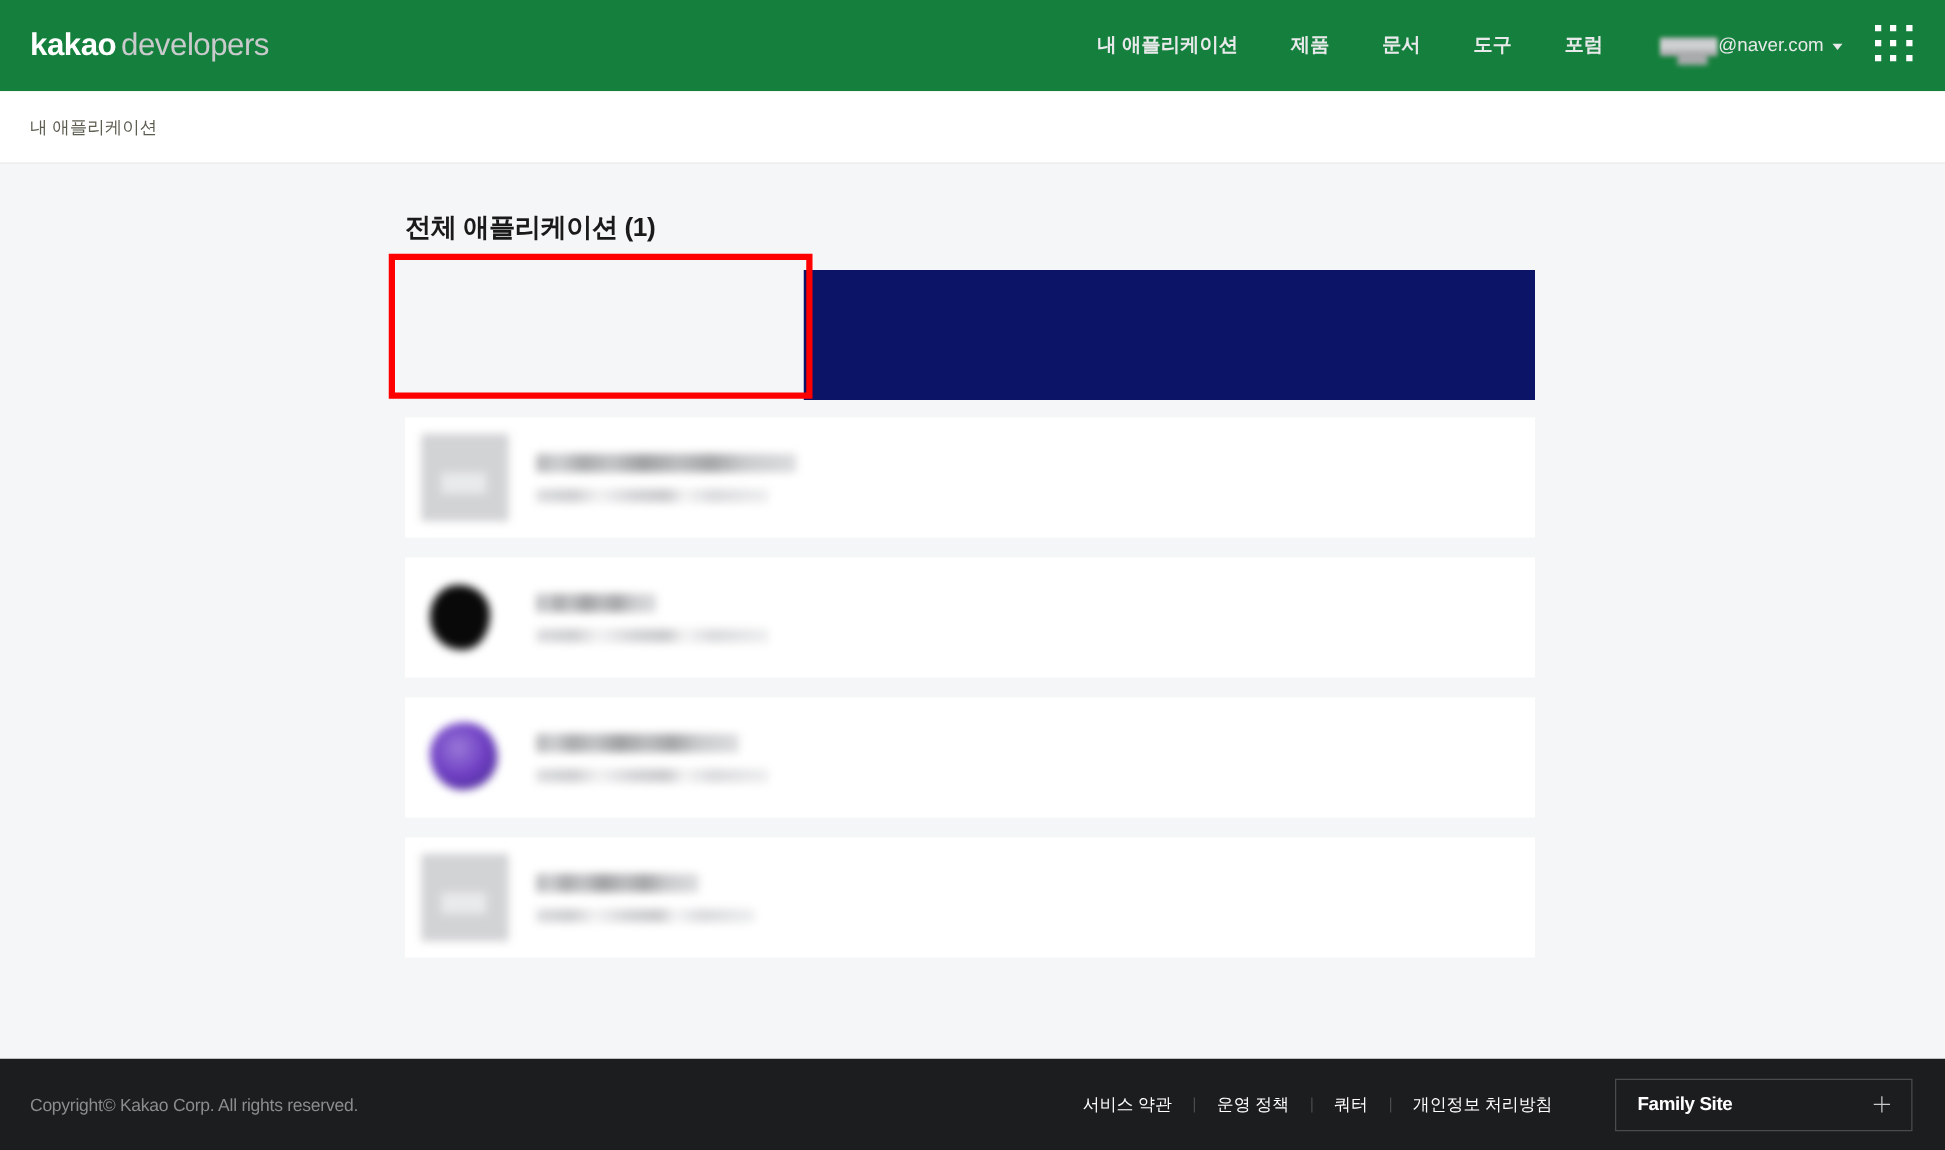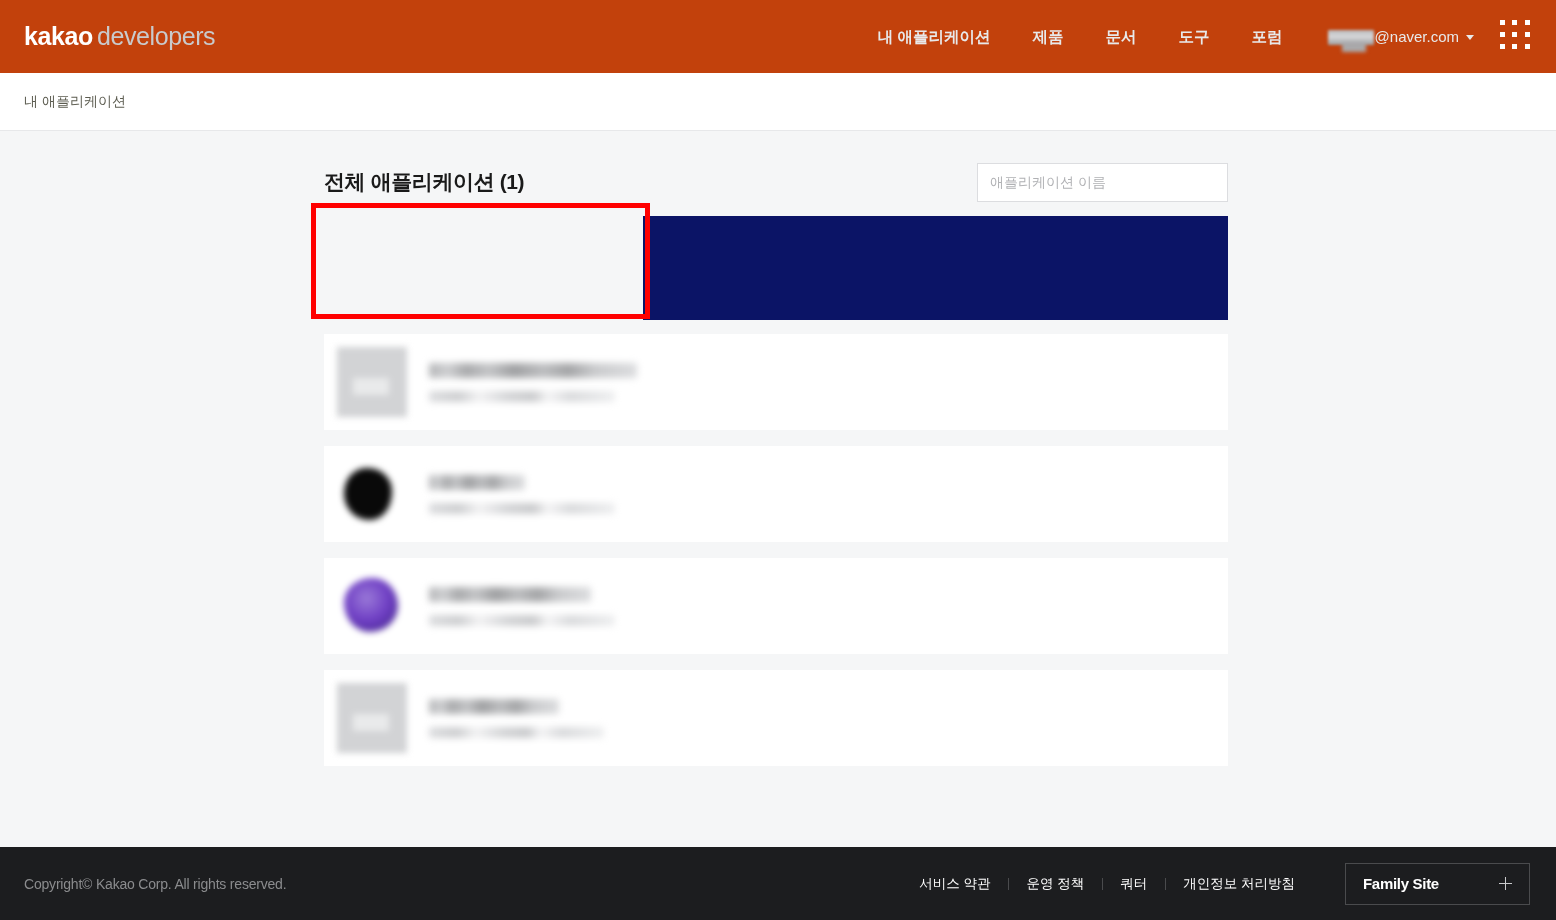--- a/index.html
+++ b/index.html
@@ -17,21 +17,21 @@
     color: #333;
     position: relative;
   }
 
   
   .site-header {
     position: absolute;
     top: 0; left: 0;
     width: 1556px;
     height: 73px;
-    background: #c2410c;
+    background: #15803d;
     display: flex;
     align-items: center;
   }
 
   .logo {
     margin-left: 24px;
     font-size: 25px;
     letter-spacing: -0.4px;
     white-space: nowrap;
     line-height: 1;
@@ -378,21 +378,21 @@
   .footer-link + .footer-link::before {
     content: "";
     position: absolute;
     left: 0; top: 50%;
     transform: translateY(-50%);
     width: 1px; height: 12px;
     background: #4a4b4d;
   }
 
   .family-site {
-    width: 185px;
+    width: 238px;
     height: 42px;
     border: 1px solid #4a4b4d;
     margin-left: 32px;
     margin-right: 26px;
     display: flex;
     align-items: center;
     justify-content: space-between;
     padding: 0 17px;
     cursor: pointer;
   }
@@ -452,21 +452,20 @@
 
 <div class="breadcrumb-bar">
   <a class="breadcrumb-link">내 애플리케이션</a>
 </div>
 
 <main class="main">
   <div class="content">
 
     <div class="list-head">
       <h1 class="list-title">전체 애플리케이션 (1)</h1>
-      <input class="search-input" type="text" placeholder="애플리케이션 이름" style="">
     </div>
 
     <div class="add-row">
       <div class="promo-banner"></div>
 
 
       <div class="highlight-box"></div>
     </div>
 
     <div class="app-list">

